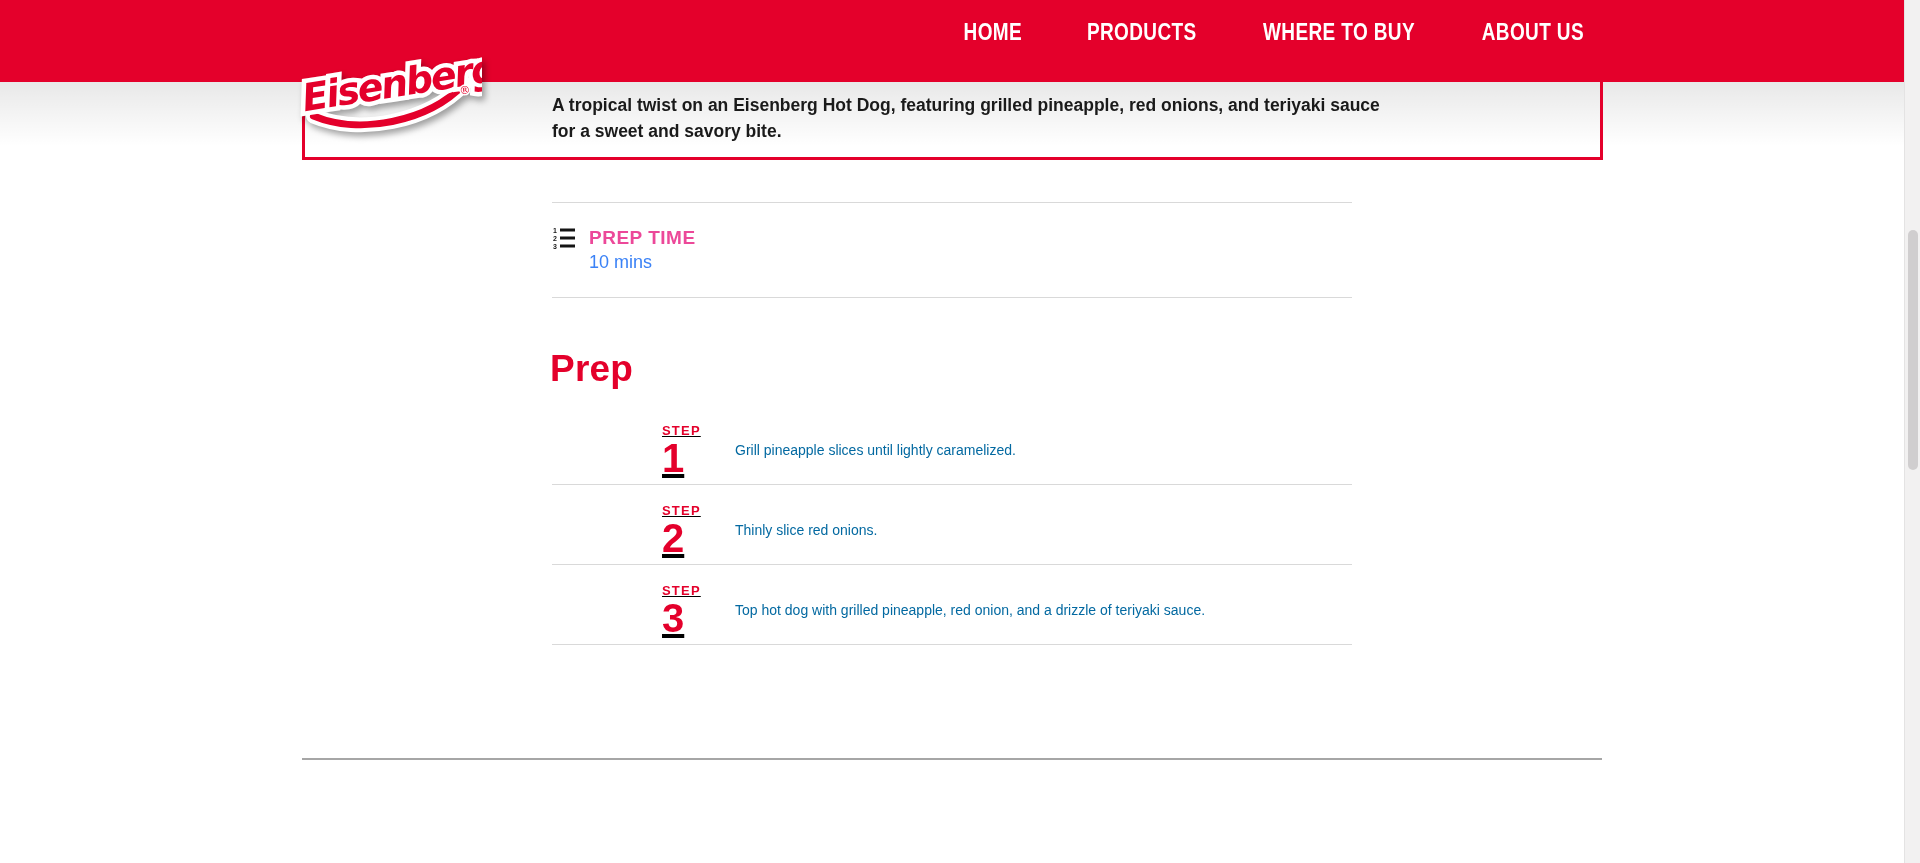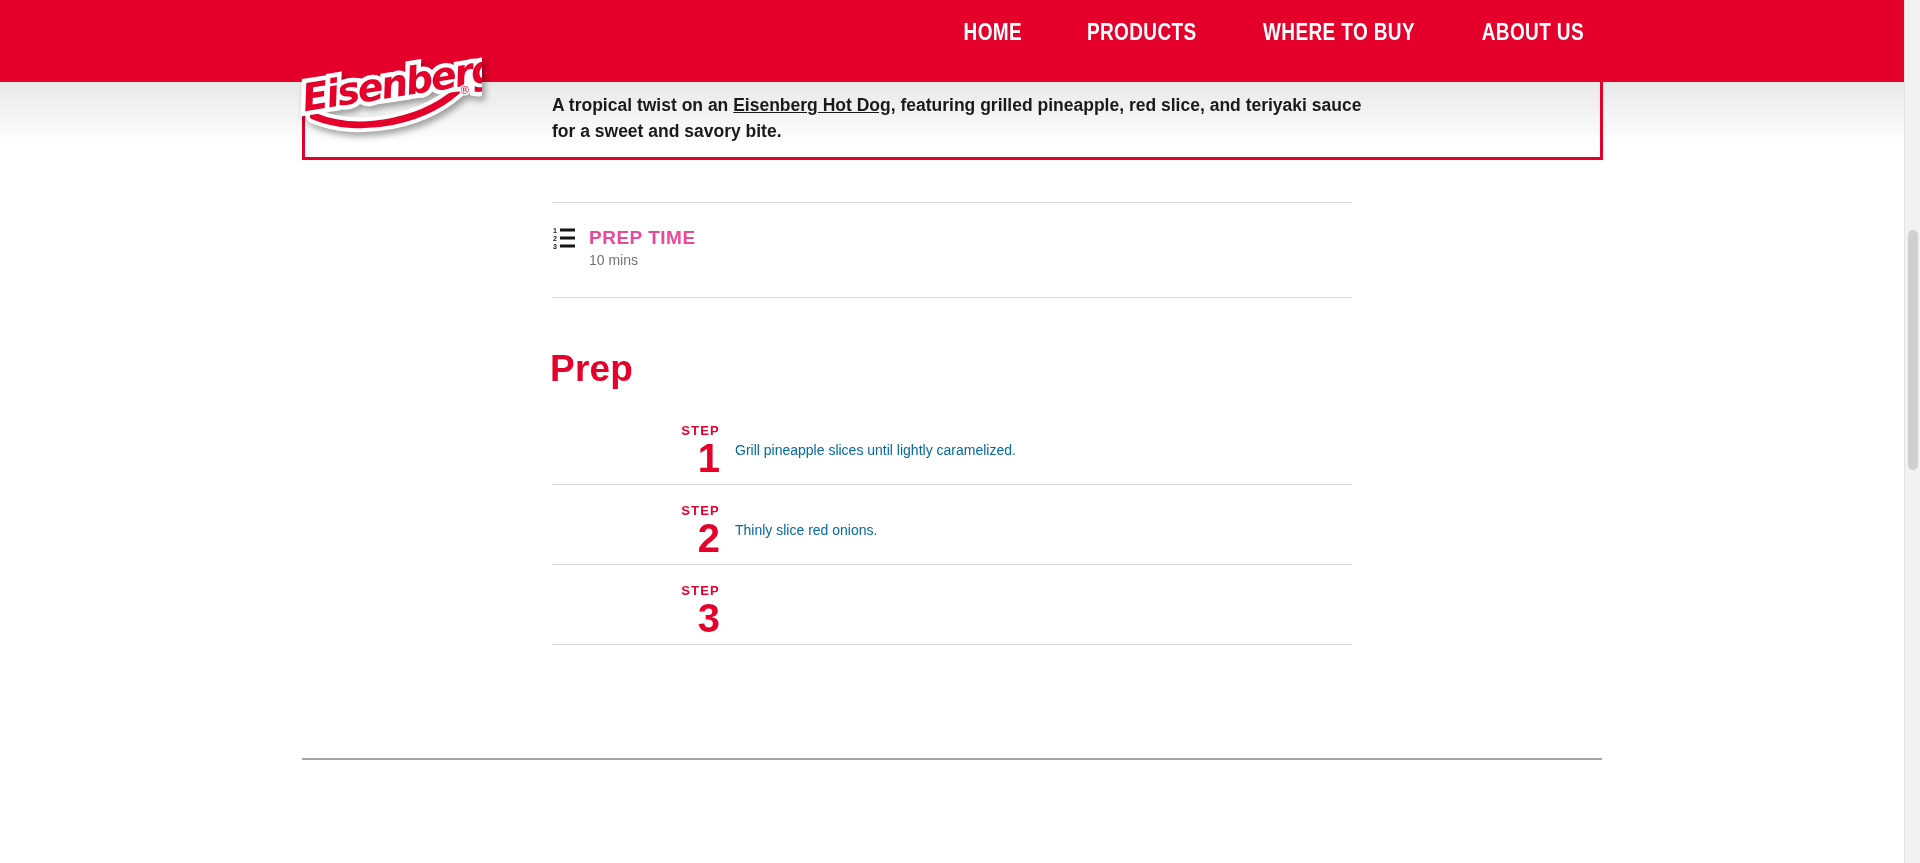--- a/index.html
+++ b/index.html
@@ -18,41 +18,41 @@
     background:linear-gradient(to bottom,rgba(0,0,0,0.09),rgba(0,0,0,0));pointer-events:none;}
   .nav{position:absolute;top:0;right:333px;height:64px;display:flex;align-items:center;gap:60px;}
   .nav-item{color:#fff;font-weight:700;font-size:20px;letter-spacing:0.4px;
     transform:scale(0.95,1.18);cursor:pointer;white-space:nowrap;}
 
   
   .hero-box{position:absolute;left:302px;top:-4px;width:1301px;height:164px;
     border:3px solid var(--brand-red);background:transparent;}
   .hero-desc{position:absolute;left:552px;top:92px;color:var(--text-dark);
     font-weight:700;font-size:17.5px;line-height:26px;}
-  .hero-desc a{color:var(--text-dark);text-decoration:underline;cursor:pointer;}
+  .hero-desc a{color:var(--text-dark);cursor:pointer;}
 
   
   .logo{position:absolute;left:294px;top:40px;width:188px;height:96px;
     filter:drop-shadow(3px 4px 3px rgba(0,0,0,0.35));cursor:pointer;}
 
   
   .rule{position:absolute;left:552px;width:800px;height:0;border-top:1.5px solid var(--divider);}
   .rule-1{top:202px;}
   .rule-2{top:297px;}
   .preptime-icon{position:absolute;left:552px;top:226px;width:24px;height:24px;}
   .preptime-label{position:absolute;left:589px;top:227px;font-size:19px;font-weight:800;
     color:#ec4899;letter-spacing:0.5px;}
-  .preptime-value{position:absolute;left:589px;top:252px;font-size:14px;color:#737373;}
+  .preptime-value{position:absolute;left:589px;top:252px;font-size:18px;color:#3b82f6;}
 
   
   .section-title{position:absolute;left:550px;top:348px;font-size:37px;font-weight:700;
     color:var(--brand-red);letter-spacing:0.2px;}
   #steps-container{position:absolute;left:552px;top:405px;width:800px;}
   .step-row{position:relative;height:80px;border-bottom:1.5px solid var(--divider);}
-  .step-col{position:absolute;left:110px;top:18px;width:58px;text-align:right;}
+  .step-col{position:absolute;left:110px;top:18px;width:58px;text-align:left;text-decoration:underline;}
   .step-label{font-size:13px;font-weight:800;color:var(--brand-red);letter-spacing:1.2px;}
   .step-number{font-size:40px;font-weight:800;color:var(--brand-red);line-height:0.95;margin-top:1px;}
   .step-text{position:absolute;left:183px;top:37px;font-size:14px;color:#0369a1;white-space:nowrap;}
 
   
   .footer-rule{position:absolute;left:302px;top:758px;width:1300px;height:0;
     border-top:2px solid #a6a6a6;}
 
   
   .scrollbar{position:absolute;right:0;top:0;width:16px;height:863px;background:#f2f1f1;
@@ -79,21 +79,21 @@
   <svg class="logo" viewBox="0 0 188 96">
     <g transform="rotate(-9 94 48)">
       <path d="M16 64 C 58 90, 128 88, 170 56" fill="none" stroke="#ffffff" stroke-width="15" stroke-linecap="round"></path>
       <path d="M16 64 C 58 90, 128 88, 170 56" fill="none" stroke="#e4002b" stroke-width="7" stroke-linecap="round"></path>
       <text x="8" y="58" font-family="'DejaVu Sans',sans-serif" font-style="italic" font-weight="bold" font-size="38" fill="#e4002b" stroke="#ffffff" stroke-width="9" paint-order="stroke" letter-spacing="-2">Eisenberg</text>
       <text x="164" y="66" font-family="'DejaVu Sans',sans-serif" font-size="11" fill="#e4002b" stroke="#ffffff" stroke-width="3" paint-order="stroke">®</text>
     </g>
   </svg>
 
   <div class="hero-desc">
-    <div><span>A tropical twist on an </span><a>Eisenberg Hot Dog</a><span>, featuring grilled pineapple, red slice, and teriyaki sauce</span></div>
+    <div><span>A tropical twist on an </span><a>Eisenberg Hot Dog</a><span>, featuring grilled pineapple, red onions, and teriyaki sauce</span></div>
     <div>for a sweet and savory bite.</div>
   </div>
 
   <div class="rule rule-1"></div>
   <svg class="preptime-icon" viewBox="0 0 24 24">
     <g fill="#141414" font-family="'Liberation Sans',sans-serif" font-weight="bold" font-size="7">
       <text x="1" y="7">1</text>
         <rect x="8" y="2.5" width="15" height="3"></rect>
       <text x="1" y="15">2</text>
         <rect x="8" y="10.5" width="15" height="3"></rect>
@@ -119,20 +119,21 @@
           <div class="step-label">STEP</div>
           <div class="step-number">2</div>
         </div>
         <div class="step-text">Thinly slice red onions.</div>
       </div>
       <div class="step-row">
         <div class="step-col">
           <div class="step-label">STEP</div>
           <div class="step-number">3</div>
         </div>
+        <div class="step-text">Top hot dog with grilled pineapple, red onion, and a drizzle of teriyaki sauce.</div>
       </div>
     </div>
 
   <div class="footer-rule"></div>
 
   <div class="scrollbar">
     <div class="scroll-thumb"></div>
   </div>
 
 </div>

